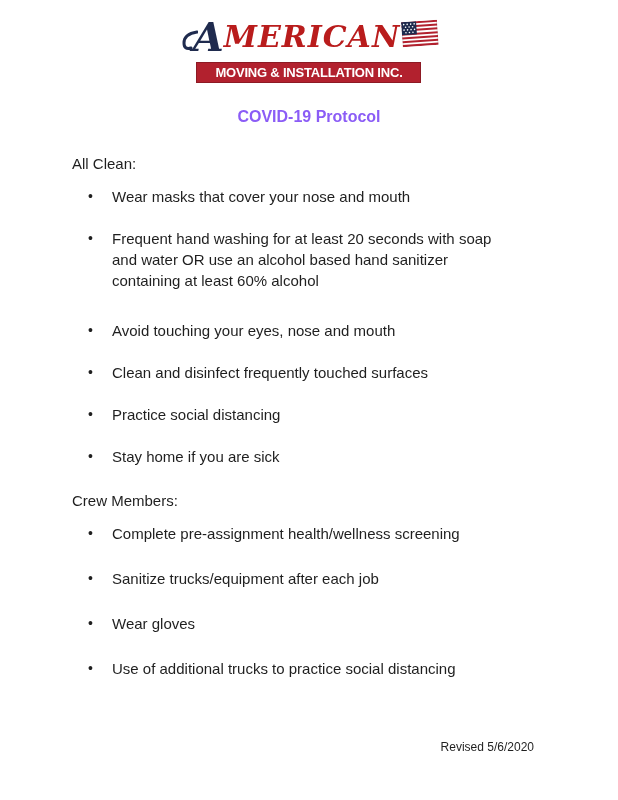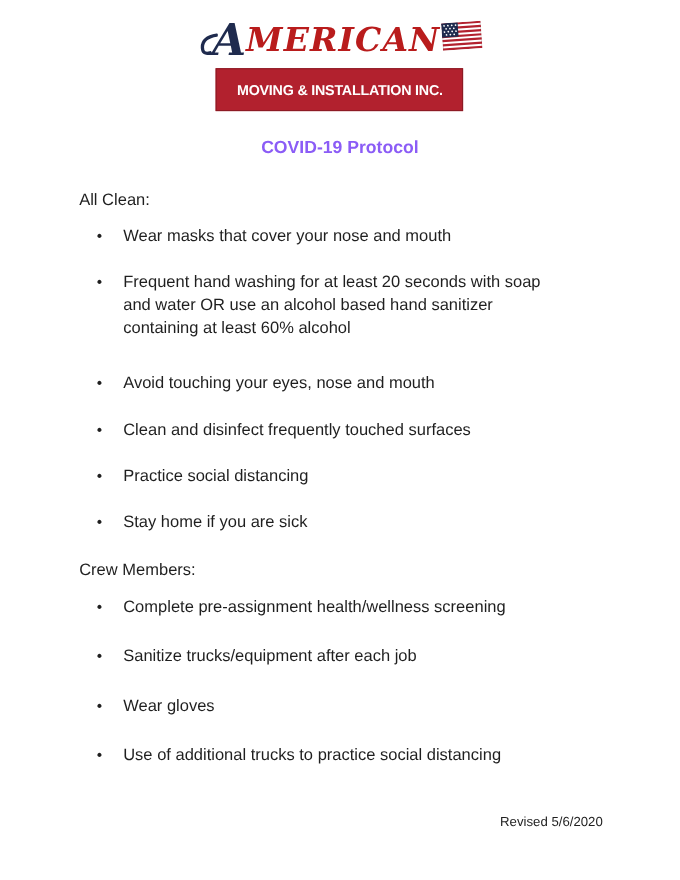--- a/index.html
+++ b/index.html
@@ -55,21 +55,21 @@
     color: #b91c1c;
   }
   .flag-wrap {
     display: inline-block;
     margin-left: 2px;
     margin-top: -4px;
     transform: rotate(-4deg);
   }
   .banner {
     width: 225px;
-    height: 39px;
+    height: 21px;
     margin: 1px auto 0 auto;
     background: #b2212e;
     border: 1px solid #8d1a24;
     display: flex;
     align-items: center;
     justify-content: center;
   }
   .banner-text {
     color: #ffffff;
     font-weight: bold;
@@ -128,21 +128,21 @@
     font-size: 14px;
   }
   .btext {
     white-space: pre-line;
     max-width: 440px;
   }
 
   .footer-note {
     position: absolute;
     top: 740px;
-    right: 70px;
+    right: 84px;
     font-size: 12px;
     color: #1f1f1f;
     margin-left: 23px;
   }
 </style>
 </head>
 <body>
 
 <div class="page">
 

